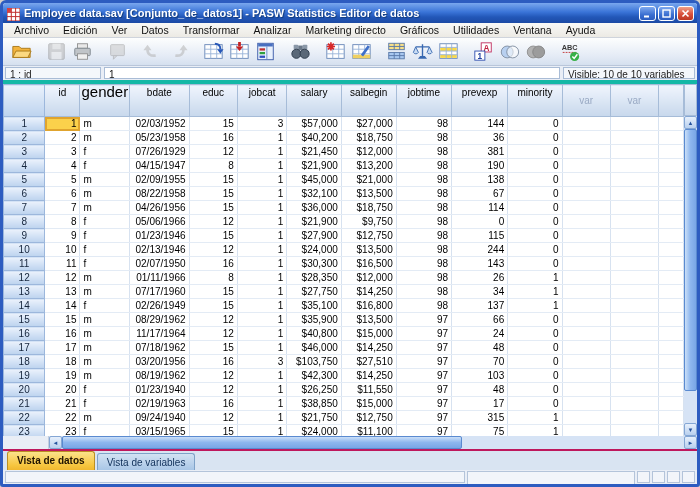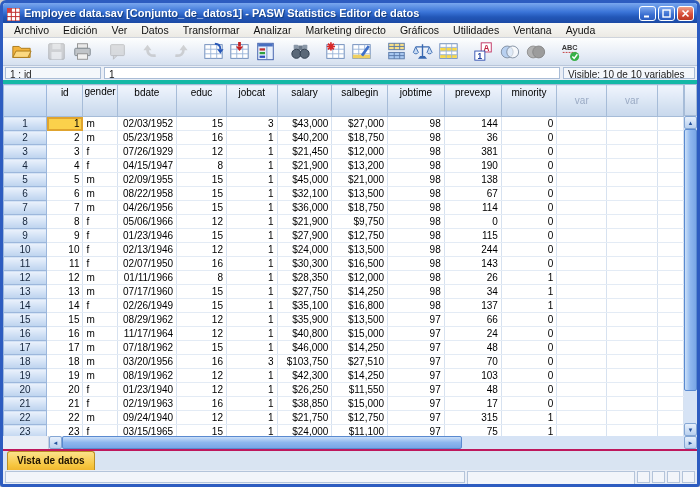--- a/index.html
+++ b/index.html
@@ -51,21 +51,21 @@
   table { border-collapse:collapse; table-layout:fixed; font-size:10px;padding-left:19px; }
   th,td { height:14px; padding:0 3px; white-space:nowrap; overflow:hidden; }
   td.cell { border-right:1px solid #d7e2f0; border-bottom:1px solid #e3ebf5; color:#000;
             text-align:right; background:#fff; }
   td.cell.left { text-align:left; }
   td.cell.selected { background:#fbd14b; outline:2px solid #e0a42e; outline-offset:-2px; }
   th.colhdr { background:linear-gradient(#f0f5fd,#d3e0f1 70%,#c8d8ec);
               border:1px solid #a6bcd8; font-weight:normal; color:#000;
               text-align:center; vertical-align:top; height:32px; padding-top:2px; }
   th.colhdr.varcol { color:#9aaac4; vertical-align:middle; padding-top:0; }
-  th.colhdr.gendercol { word-break:break-all; line-height:9px; font-size:10px; padding:2px 1px;margin-left:14px; }
+  th.colhdr.gendercol { word-break:break-all; line-height:9px; font-size:15px; padding:2px 1px;margin-left:14px; }
   td.rowhdr { background:linear-gradient(#ebf2fc,#cfdff4 60%,#bdd3ee);
               border:1px solid #9cb7dc; text-align:center; color:#15253c; }
   th.corner { background:linear-gradient(#ebf2fc,#cfdff4 60%,#bdd3ee); border:1px solid #9cb7dc; }
 
   
   .vscroll { flex:0 0 13px; width:13px; display:flex; flex-direction:column; background:#d6e3f5; }
   .vspacer { height:32px; background:linear-gradient(#f0f5fd,#c8d8ec); border:1px solid #a6bcd8; }
   .sbtn { height:13px; flex:0 0 13px; background:linear-gradient(#e7f0fc,#b9d0ee);
           border:1px solid #84a6d4; border-radius:2px; color:#27549e; font-size:6px;
           display:flex; align-items:center; justify-content:center; }
@@ -352,21 +352,21 @@
             </tr>
           </thead>
           <tbody>
             <tr>
               <td class="rowhdr">1</td>
               <td class="cell selected">1</td>
               <td class="cell left">m</td>
               <td class="cell">02/03/1952</td>
               <td class="cell">15</td>
               <td class="cell">3</td>
-              <td class="cell">$43,000</td>
+              <td class="cell">$57,000</td>
               <td class="cell">$27,000</td>
               <td class="cell">98</td>
               <td class="cell">144</td>
               <td class="cell">0</td>
               <td class="cell"></td>
               <td class="cell"></td>
               <td class="cell"></td>
             </tr>
             <tr>
               <td class="rowhdr">2</td>
@@ -735,20 +735,21 @@
   <div class="hscroll">
     <div class="hspacer"></div>
     <div class="hbtn">◄</div>
     <div class="hthumb"></div>
     <div class="htrack"></div>
     <div class="hbtn">►</div>
   </div>
 
   <div class="tabsrow">
     <div class="tab active">Vista de datos</div>
+    <div class="tab">Vista de variables</div>
   </div>
 
   <div class="statusbar">
     <div class="spanel big"></div>
     <div class="spanel msg">PASW Statistics Processor está listo</div>
     <div class="spanel s"></div>
     <div class="spanel s"></div>
     <div class="spanel s"></div>
     <div class="spanel s"></div>
   </div>

